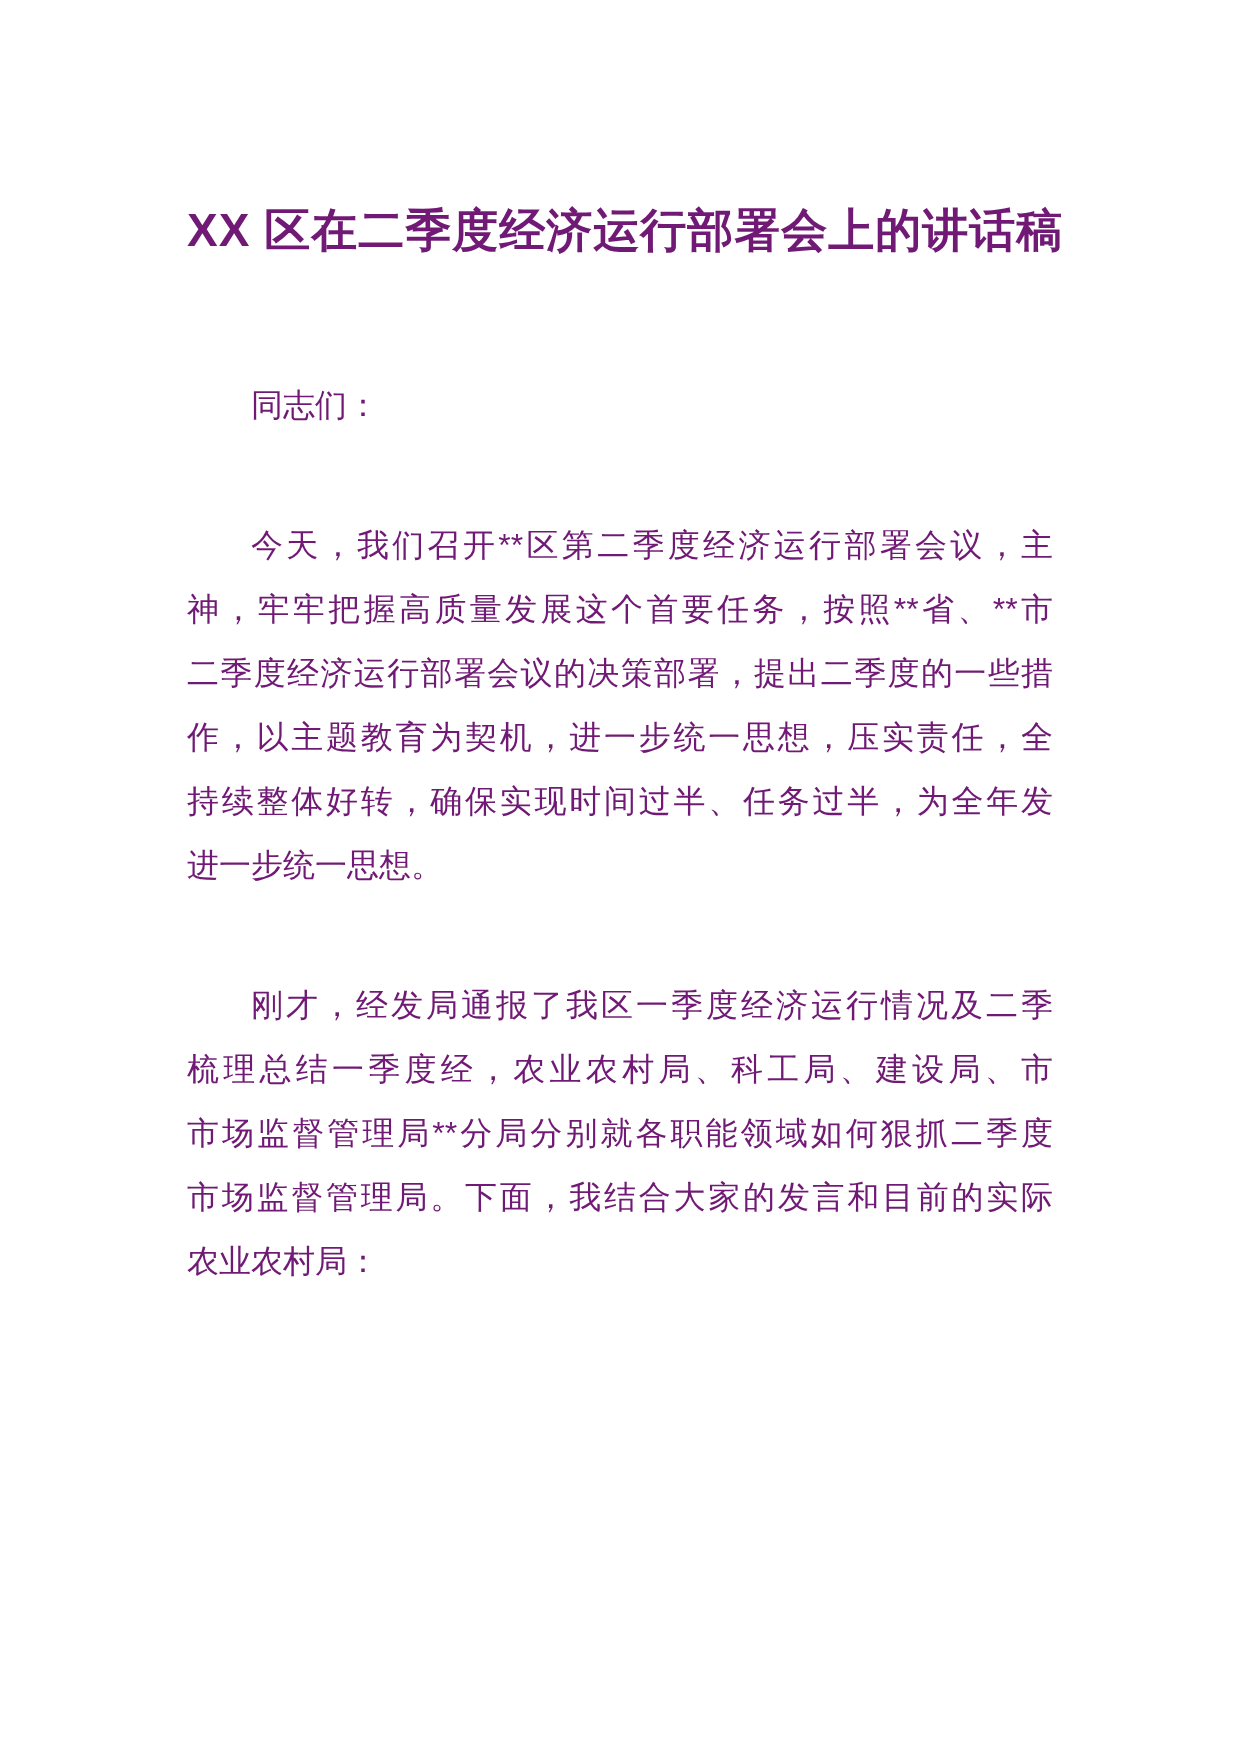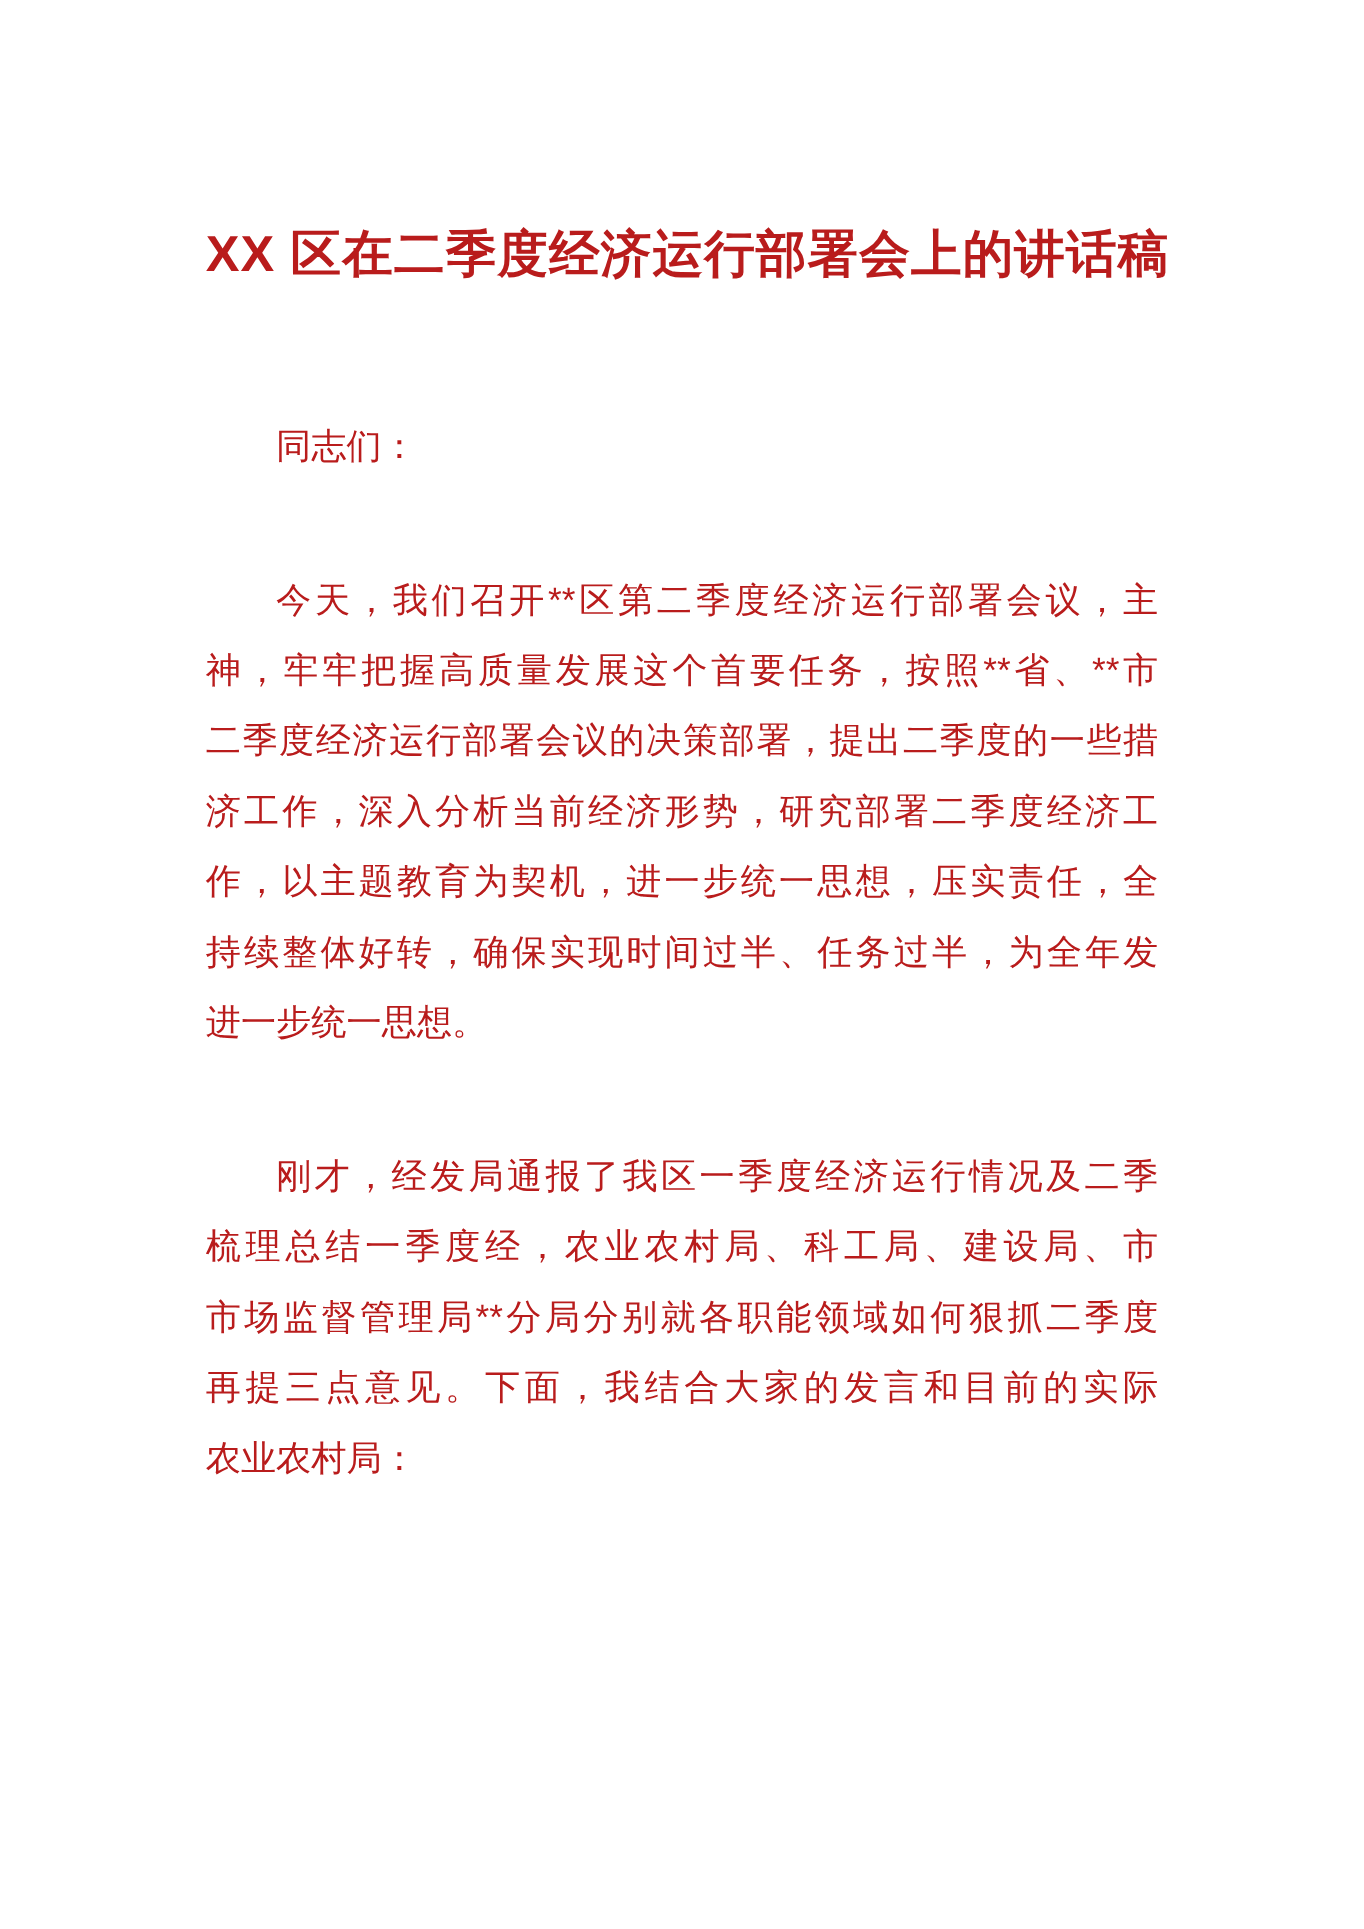--- a/index.html
+++ b/index.html
@@ -5,21 +5,21 @@
   html, body {
     margin: 0;
     padding: 0;
     background: #ffffff;
   }
   .page {
     position: relative;
     width: 1240px;
     height: 1754px;
     background: #ffffff;
-    color: #b91c1c;
+    color: #701a75;
     font-family: "Liberation Sans", sans-serif;
     overflow: hidden;
     box-sizing: border-box;
   }
   .doc-body {
     margin: 0 187px;
   }
   .doc-title {
     margin-top: 205px;
     font-size: 46px;
@@ -59,28 +59,27 @@
     <div class="doc-title">XX 区在二季度经济运行部署会上的讲话稿</div>
 
     <div class="salutation">
       <div class="line first last">同志们：</div>
     </div>
 
     <div class="para">
       <div class="line first">今天，我们召开**区第二季度经济运行部署会议，主</div>
       <div class="line">神，牢牢把握高质量发展这个首要任务，按照**省、**市</div>
       <div class="line">二季度经济运行部署会议的决策部署，提出二季度的一些措</div>
-      <div class="line">济工作，深入分析当前经济形势，研究部署二季度经济工</div>
       <div class="line">作，以主题教育为契机，进一步统一思想，压实责任，全</div>
       <div class="line">持续整体好转，确保实现时间过半、任务过半，为全年发</div>
       <div class="line last">进一步统一思想。</div>
     </div>
 
     <div class="para">
       <div class="line first">刚才，经发局通报了我区一季度经济运行情况及二季</div>
       <div class="line">梳理总结一季度经，农业农村局、科工局、建设局、市</div>
       <div class="line">市场监督管理局**分局分别就各职能领域如何狠抓二季度</div>
-      <div class="line">再提三点意见。下面，我结合大家的发言和目前的实际</div>
+      <div class="line">市场监督管理局。下面，我结合大家的发言和目前的实际</div>
       <div class="line last">农业农村局：</div>
     </div>
 
   </div>
 </div>
 
 </body></html>

